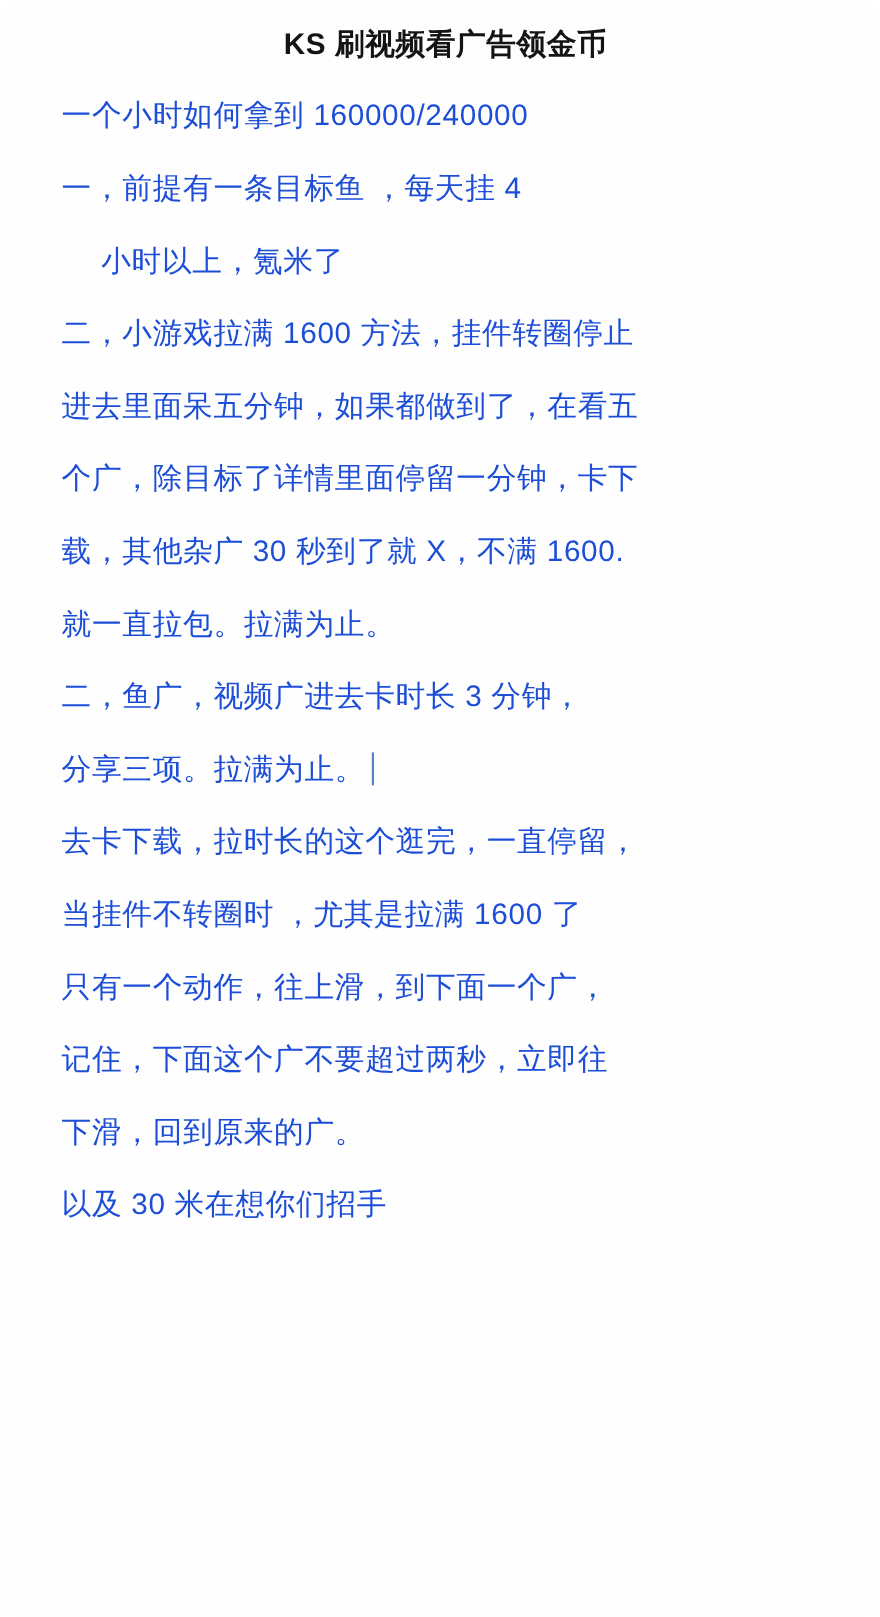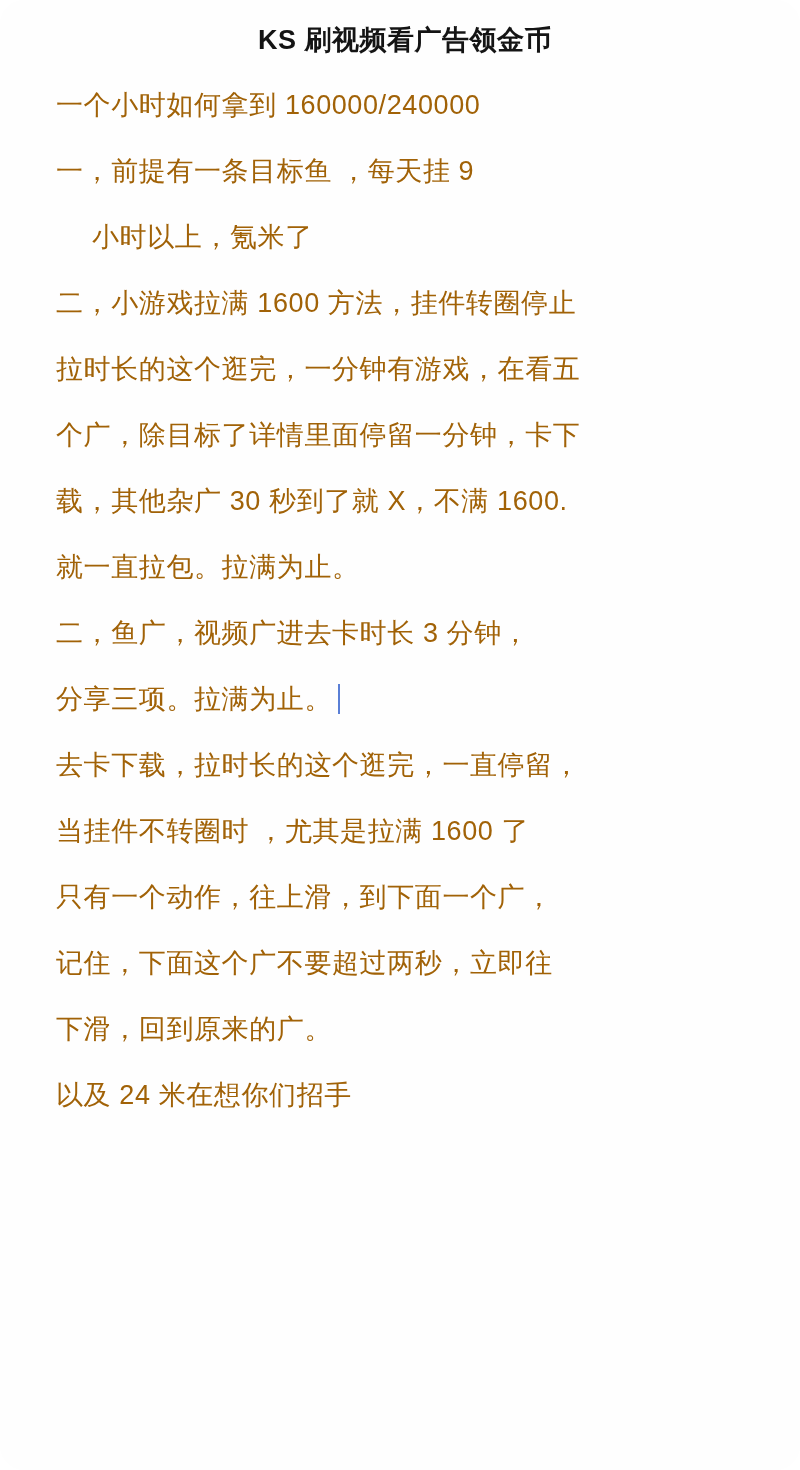--- a/index.html
+++ b/index.html
@@ -31,21 +31,21 @@
     letter-spacing: 0.5px;
     font-weight: 600;
     color: #141414;
     margin: 4px 0 10px 0;
     padding-left: 10px;
   }
   .line {
     font-size: 27px;
     line-height: 66px;
     letter-spacing: 0.6px;
-    color: #a16207;
+    color: #1d4ed8;
     white-space: pre-wrap;
     font-weight: 500;
   }
   .line.indent {
     padding-left: 36px;
   }
   .caret {
     display: inline-block;
     width: 2px;
     height: 30px;
@@ -60,30 +60,30 @@
     height: 70px;
   }
 </style>
 </head>
 <body>
 
 <div class="page">
   <div class="doc-title">KS 刷视频看广告领金币</div>
   <div id="lines-container">
       <div class="line"><span class="line-with-caret">一个小时如何拿到 160000/240000</span></div>
-      <div class="line"><span class="line-with-caret">一，前提有一条目标鱼 ，每天挂 9</span></div>
+      <div class="line"><span class="line-with-caret">一，前提有一条目标鱼 ，每天挂 4</span></div>
       <div class="line indent"><span class="line-with-caret">小时以上，氪米了</span></div>
       <div class="line"><span class="line-with-caret">二，小游戏拉满 1600 方法，挂件转圈停止</span></div>
-      <div class="line"><span class="line-with-caret">拉时长的这个逛完，一分钟有游戏，在看五</span></div>
+      <div class="line"><span class="line-with-caret">进去里面呆五分钟，如果都做到了，在看五</span></div>
       <div class="line"><span class="line-with-caret">个广，除目标了详情里面停留一分钟，卡下</span></div>
       <div class="line"><span class="line-with-caret">载，其他杂广 30 秒到了就 X，不满 1600.</span></div>
       <div class="line"><span class="line-with-caret">就一直拉包。拉满为止。</span></div>
       <div class="line"><span class="line-with-caret">二，鱼广，视频广进去卡时长 3 分钟，</span></div>
       <div class="line"><span class="line-with-caret">分享三项。拉满为止。</span><span class="caret"></span></div>
       <div class="line"><span class="line-with-caret">去卡下载，拉时长的这个逛完，一直停留，</span></div>
       <div class="line"><span class="line-with-caret">当挂件不转圈时 ，尤其是拉满 1600 了</span></div>
       <div class="line"><span class="line-with-caret">只有一个动作，往上滑，到下面一个广，</span></div>
       <div class="line"><span class="line-with-caret">记住，下面这个广不要超过两秒，立即往</span></div>
       <div class="line"><span class="line-with-caret">下滑，回到原来的广。</span></div>
-      <div class="line"><span class="line-with-caret">以及 24 米在想你们招手</span></div>
+      <div class="line"><span class="line-with-caret">以及 30 米在想你们招手</span></div>
     </div>
   <div class="bottom-pad"></div>
 </div>
 
 </body></html>

